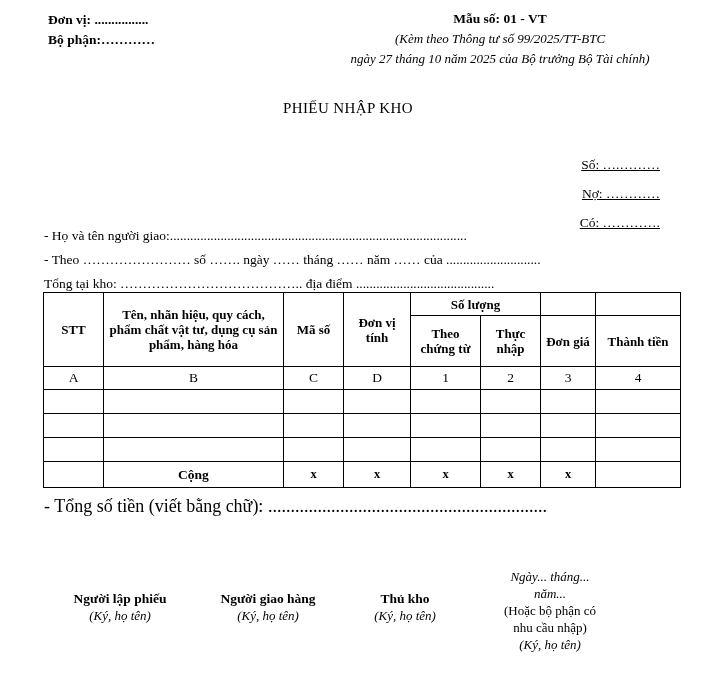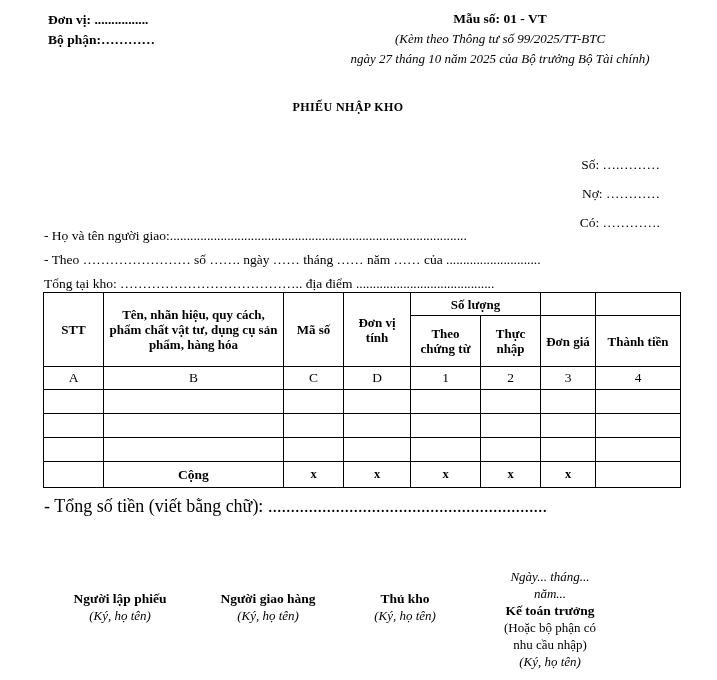--- a/index.html
+++ b/index.html
@@ -50,22 +50,22 @@
     line-height: 20px;
   }
 
   
   .doc-title {
     position: absolute;
     left: 0;
     top: 100px;
     width: 696px;
     text-align: center;
-    font-size: 12px;
-    font-weight: bold;
+    font-size: 15px;
+    font-weight: normal;
     letter-spacing: 0.4px;
   }
   .doc-date {
     position: absolute;
     left: 0;
     top: 124px;
     width: 717px;
     text-align: center;
     font-size: 13.5px;
     font-style: italic;
@@ -73,20 +73,21 @@
 
   
   .ref-block {
     position: absolute;
     left: 480px;
     top: 150px;
     width: 180px;
     font-size: 13.5px;
     line-height: 29px;
     text-align: right;
+    text-decoration: underline;
   }
   .ref-block .ref-row { white-space: pre; }
 
   
   .info-lines {
     position: absolute;
     left: 44px;
     top: 224px;
     width: 600px;
     font-size: 13.5px;
@@ -317,21 +318,20 @@
     </div>
 
     <div class="sign-col" id="sign-3">
       <div class="role">Thủ kho</div>
       <div class="ky">(Ký, họ tên)</div>
     </div>
 
     <div class="sign-col" id="sign-4">
       <div class="datestamp">Ngày... tháng...</div>
       <div class="datestamp">năm...</div>
-      <div class="role">Kế toán trưởng</div>
       <div class="sub">(Hoặc bộ phận có</div>
       <div class="sub">nhu cầu nhập)</div>
       <div class="ky">(Ký, họ tên)</div>
     </div>
 
   </div>
 
 </div>
 
 </body></html>

